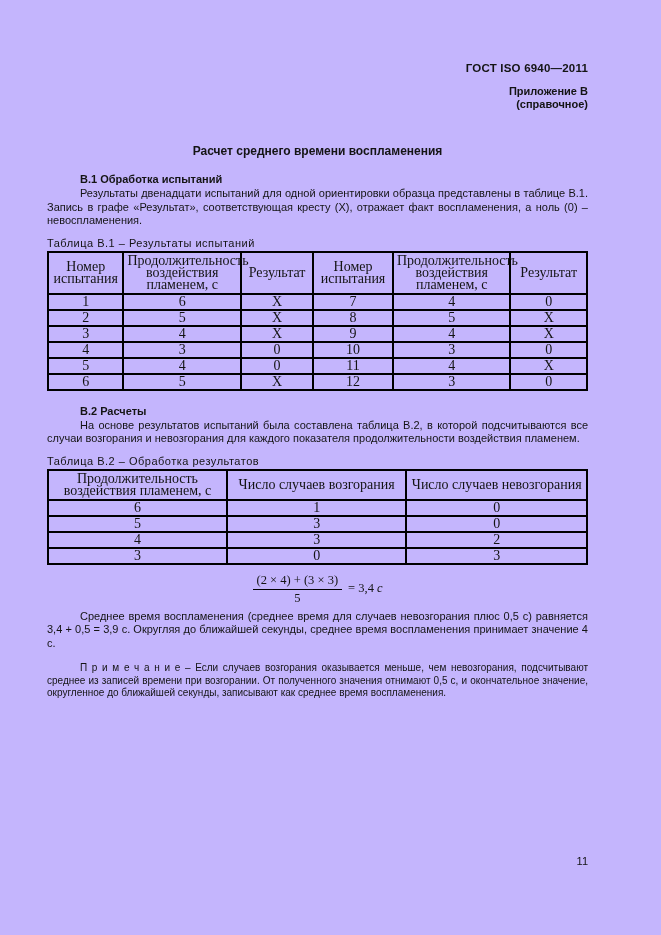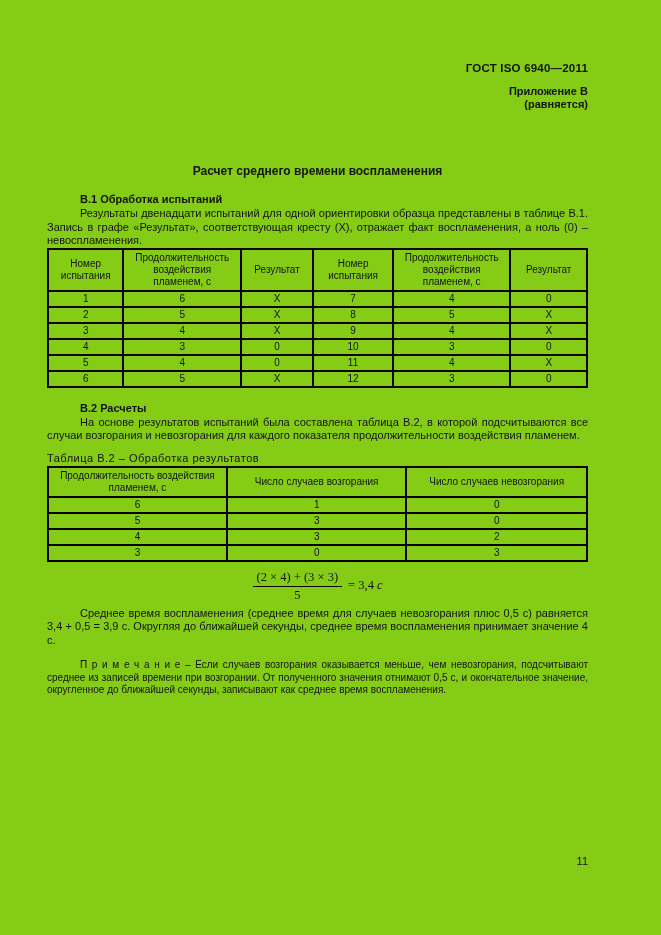--- a/index.html
+++ b/index.html
@@ -2,21 +2,21 @@
 <html><head>
 <meta charset="utf-8">
 <style>
   * { margin: 0; padding: 0; box-sizing: border-box; }
   html, body { background: #e8e8e8; }
   .page {
     position: relative;
     width: 661px;
     height: 935px;
     margin: 0 auto;
-    background: #84cc16;
+    background: #c4b5fd;
     color: #141414;
     font-family: "Liberation Sans", "DejaVu Sans", sans-serif;
     overflow: hidden;
   }
   .content {
     position: absolute;
     left: 47px;
     top: 0;
     width: 541px;
   }
@@ -28,21 +28,21 @@
     letter-spacing: 0.2px;
   }
   .appendix {
     margin-top: 11px;
     text-align: right;
     font-weight: bold;
     font-size: 11px;
     line-height: 13px;
   }
   .doc-title {
-    margin-top: 53px;
+    margin-top: 33px;
     text-align: center;
     font-weight: bold;
     font-size: 12px;
   }
   .section-heading {
     margin-top: 15px;
     padding-left: 33px;
     font-weight: bold;
     font-size: 11px;
   }
@@ -56,21 +56,22 @@
   .table-caption {
     margin-top: 9px;
     margin-bottom: 2px;
     font-size: 11px;
     letter-spacing: 0.5px;
   }
   table.gost {
     width: 100%;
     border-collapse: collapse;
     table-layout: fixed;
-    font-size: 10px;
+    font-size: 14px;
+    font-family: Liberation Serif, serif;
   }
   table.gost th, table.gost td {
     border: 2px solid #000;
     text-align: center;
     vertical-align: middle;
     font-weight: normal;
     padding: 2px 3px;
     line-height: 12px;
   }
   table.gost td { height: 15px; padding: 1px 3px; }
@@ -112,29 +113,30 @@
 </head>
 <body>
 
 <div class="page">
   <div class="content">
 
     <div class="doc-header">ГОСТ ISO 6940—2011</div>
 
     <div class="appendix">
       <div>Приложение В</div>
-      <div>(равняется)</div>
+      <div>(справочное)</div>
     </div>
 
     <div class="doc-title">Расчет среднего времени воспламенения</div>
 
     <div class="section-heading">В.1 Обработка испытаний</div>
 
     <p class="para">Результаты двенадцати испытаний для одной ориентировки образца представлены в таблице В.1. Запись в графе «Результат», соответствующая кресту (Х), отражает факт воспламенения, а ноль (0) – невоспламенения.</p>
 
+    <div class="table-caption">Таблица В.1 – Результаты испытаний</div>
 
     <table class="gost">
       <colgroup>
         <col style="width:14%">
           <col style="width:21.8%">
           <col style="width:13.4%">
         <col style="width:14.8%">
           <col style="width:21.8%">
           <col style="width:14.2%">
       </colgroup>

